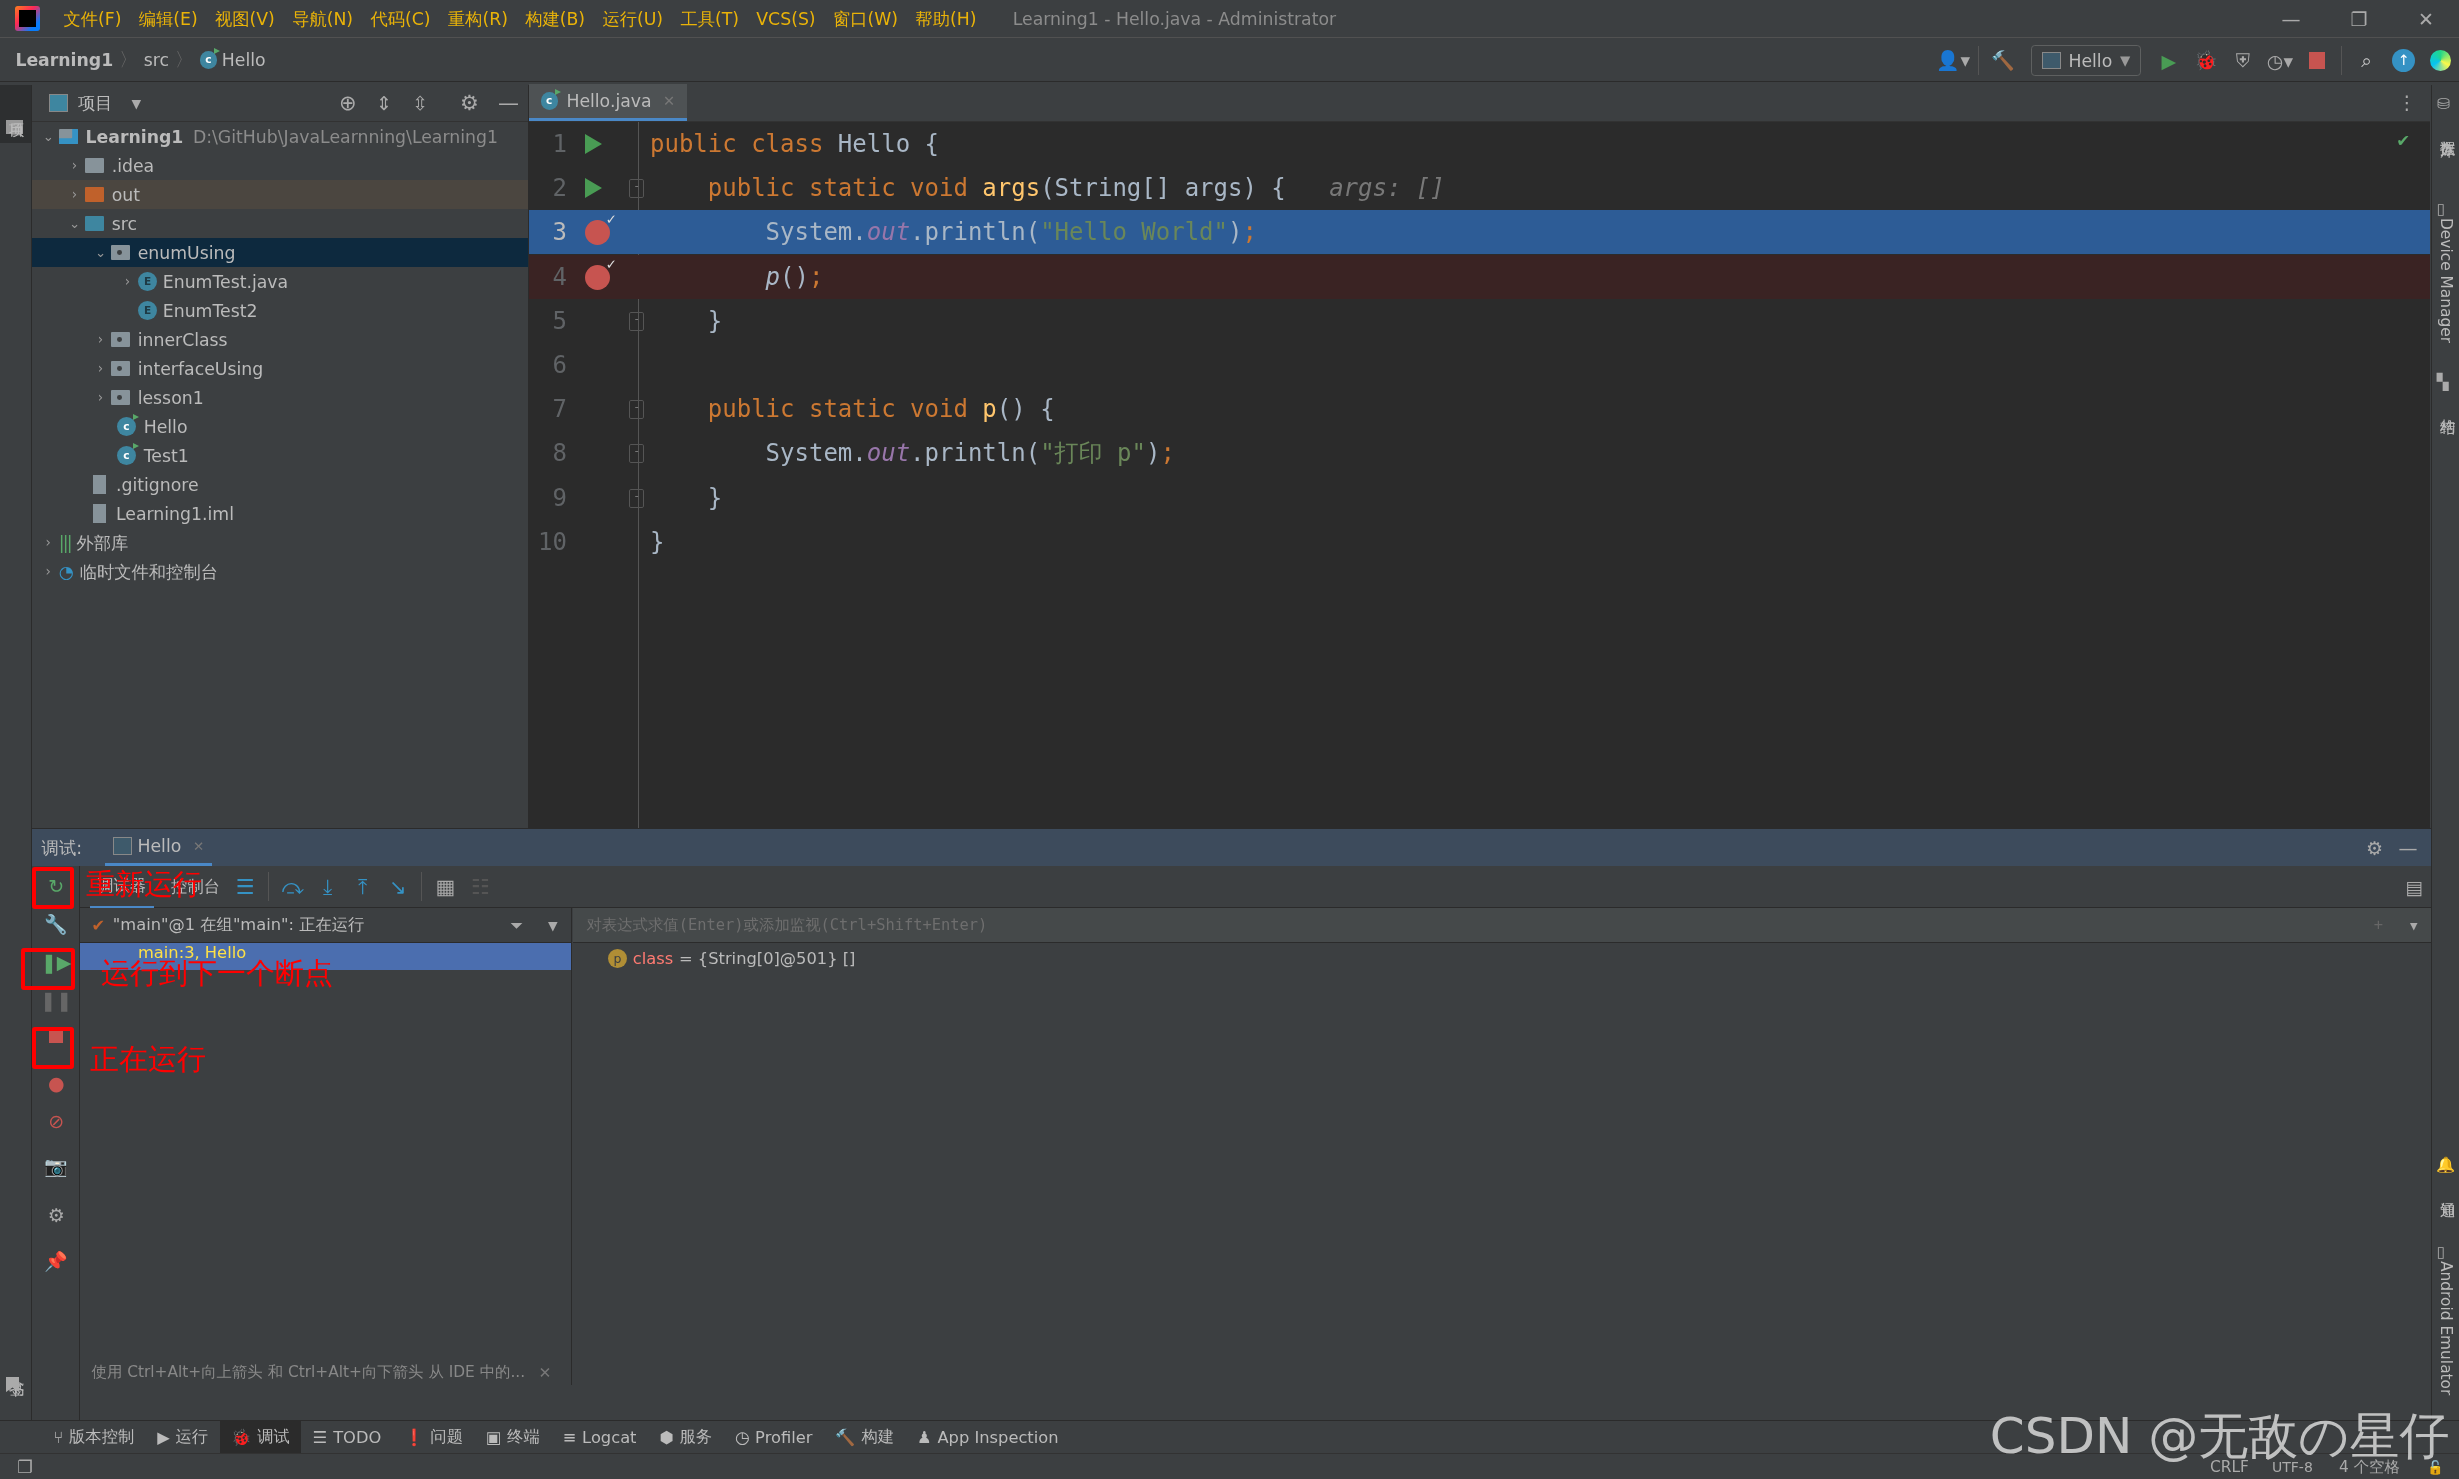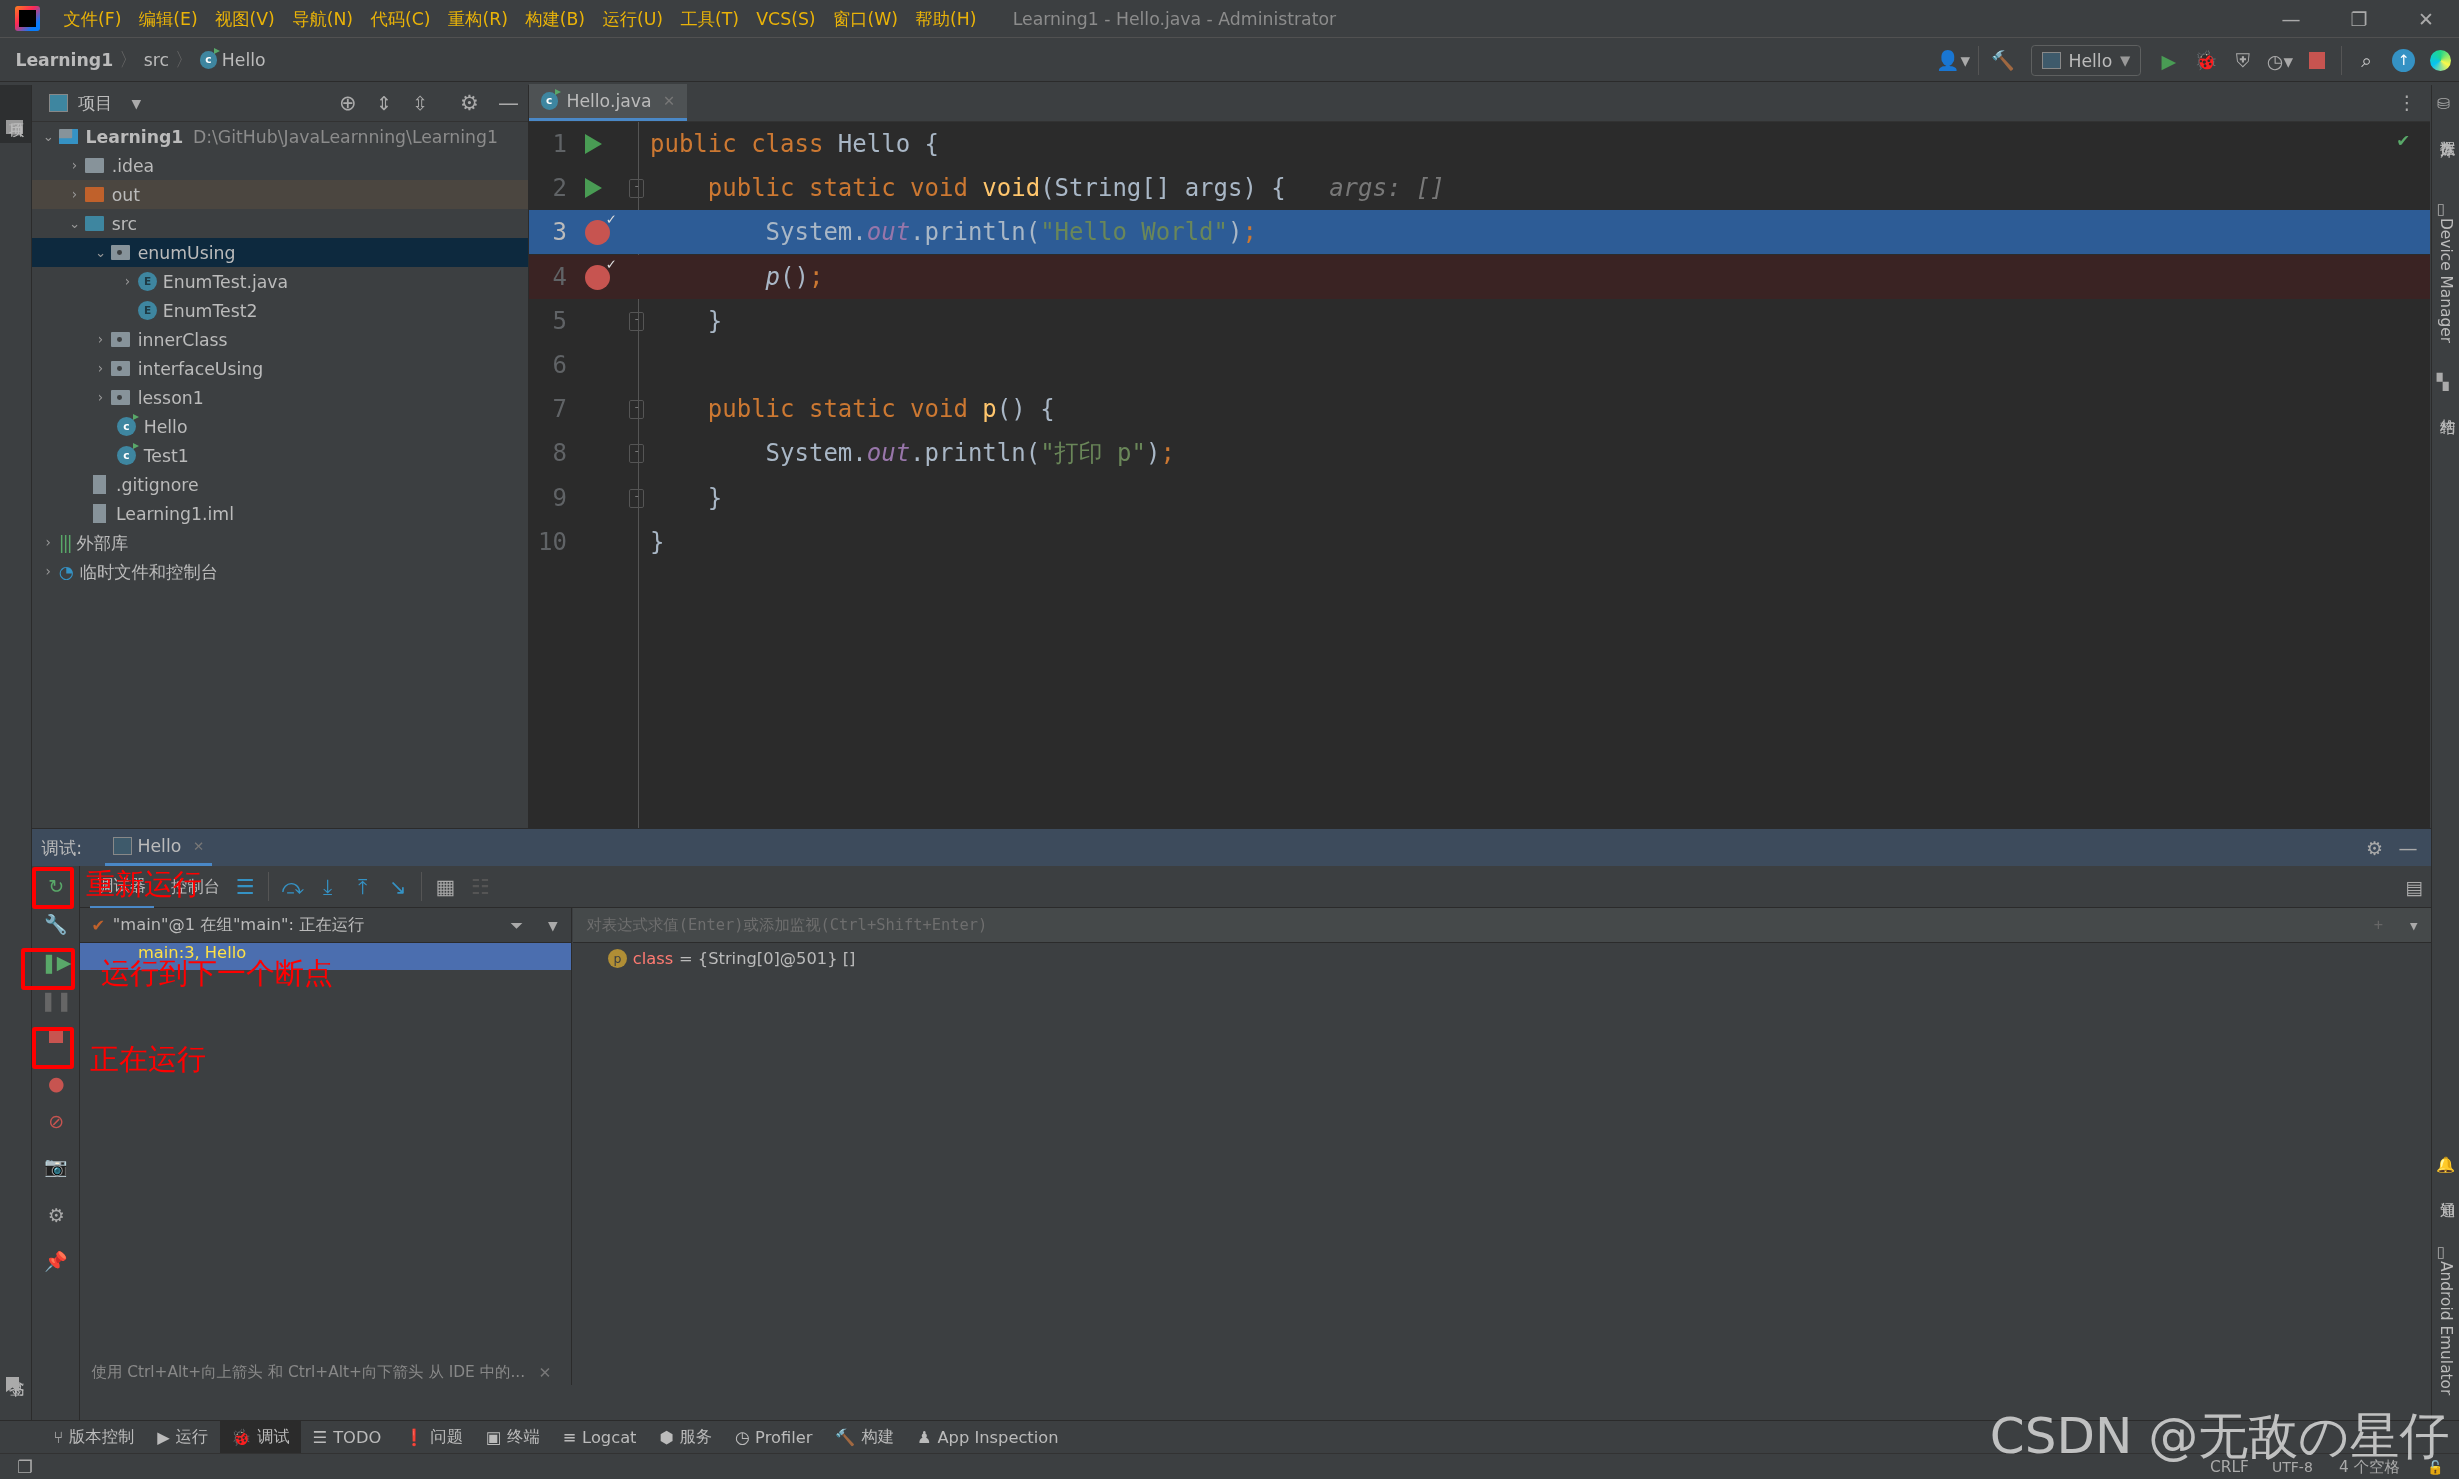--- a/index.html
+++ b/index.html
@@ -264,21 +264,21 @@
 
     <div class="line" style="top:0">
       <span class="ln">1</span>
       <span class="gutter-ic runarrow"></span>
       <span class="txt"><span class="kw">public class </span>Hello {</span>
     </div>
     <div class="line" style="top:44px">
       <span class="ln">2</span>
       <span class="gutter-ic runarrow"></span>
       <span class="fold" style="top:12.5px">-</span>
-      <span class="txt">    <span class="kw">public static void </span><span class="fn">void</span>(String[] args) {   <span class="hint">args: []</span></span>
+      <span class="txt">    <span class="kw">public static void </span><span class="fn">args</span>(String[] args) {   <span class="hint">args: []</span></span>
     </div>
     <div class="line exec" style="top:88px">
       <span class="ln">3</span>
       <span class="gutter-ic bpdot"></span>
       <span class="txt">        System.<span class="fld">out</span>.println(<span class="st">"Hello World"</span>)<span class="kw">;</span></span>
     </div>
     <div class="line bp" style="top:133px">
       <span class="ln">4</span>
       <span class="gutter-ic bpdot"></span>
       <span class="txt">        <span class="it">p</span>()<span class="kw">;</span></span>

